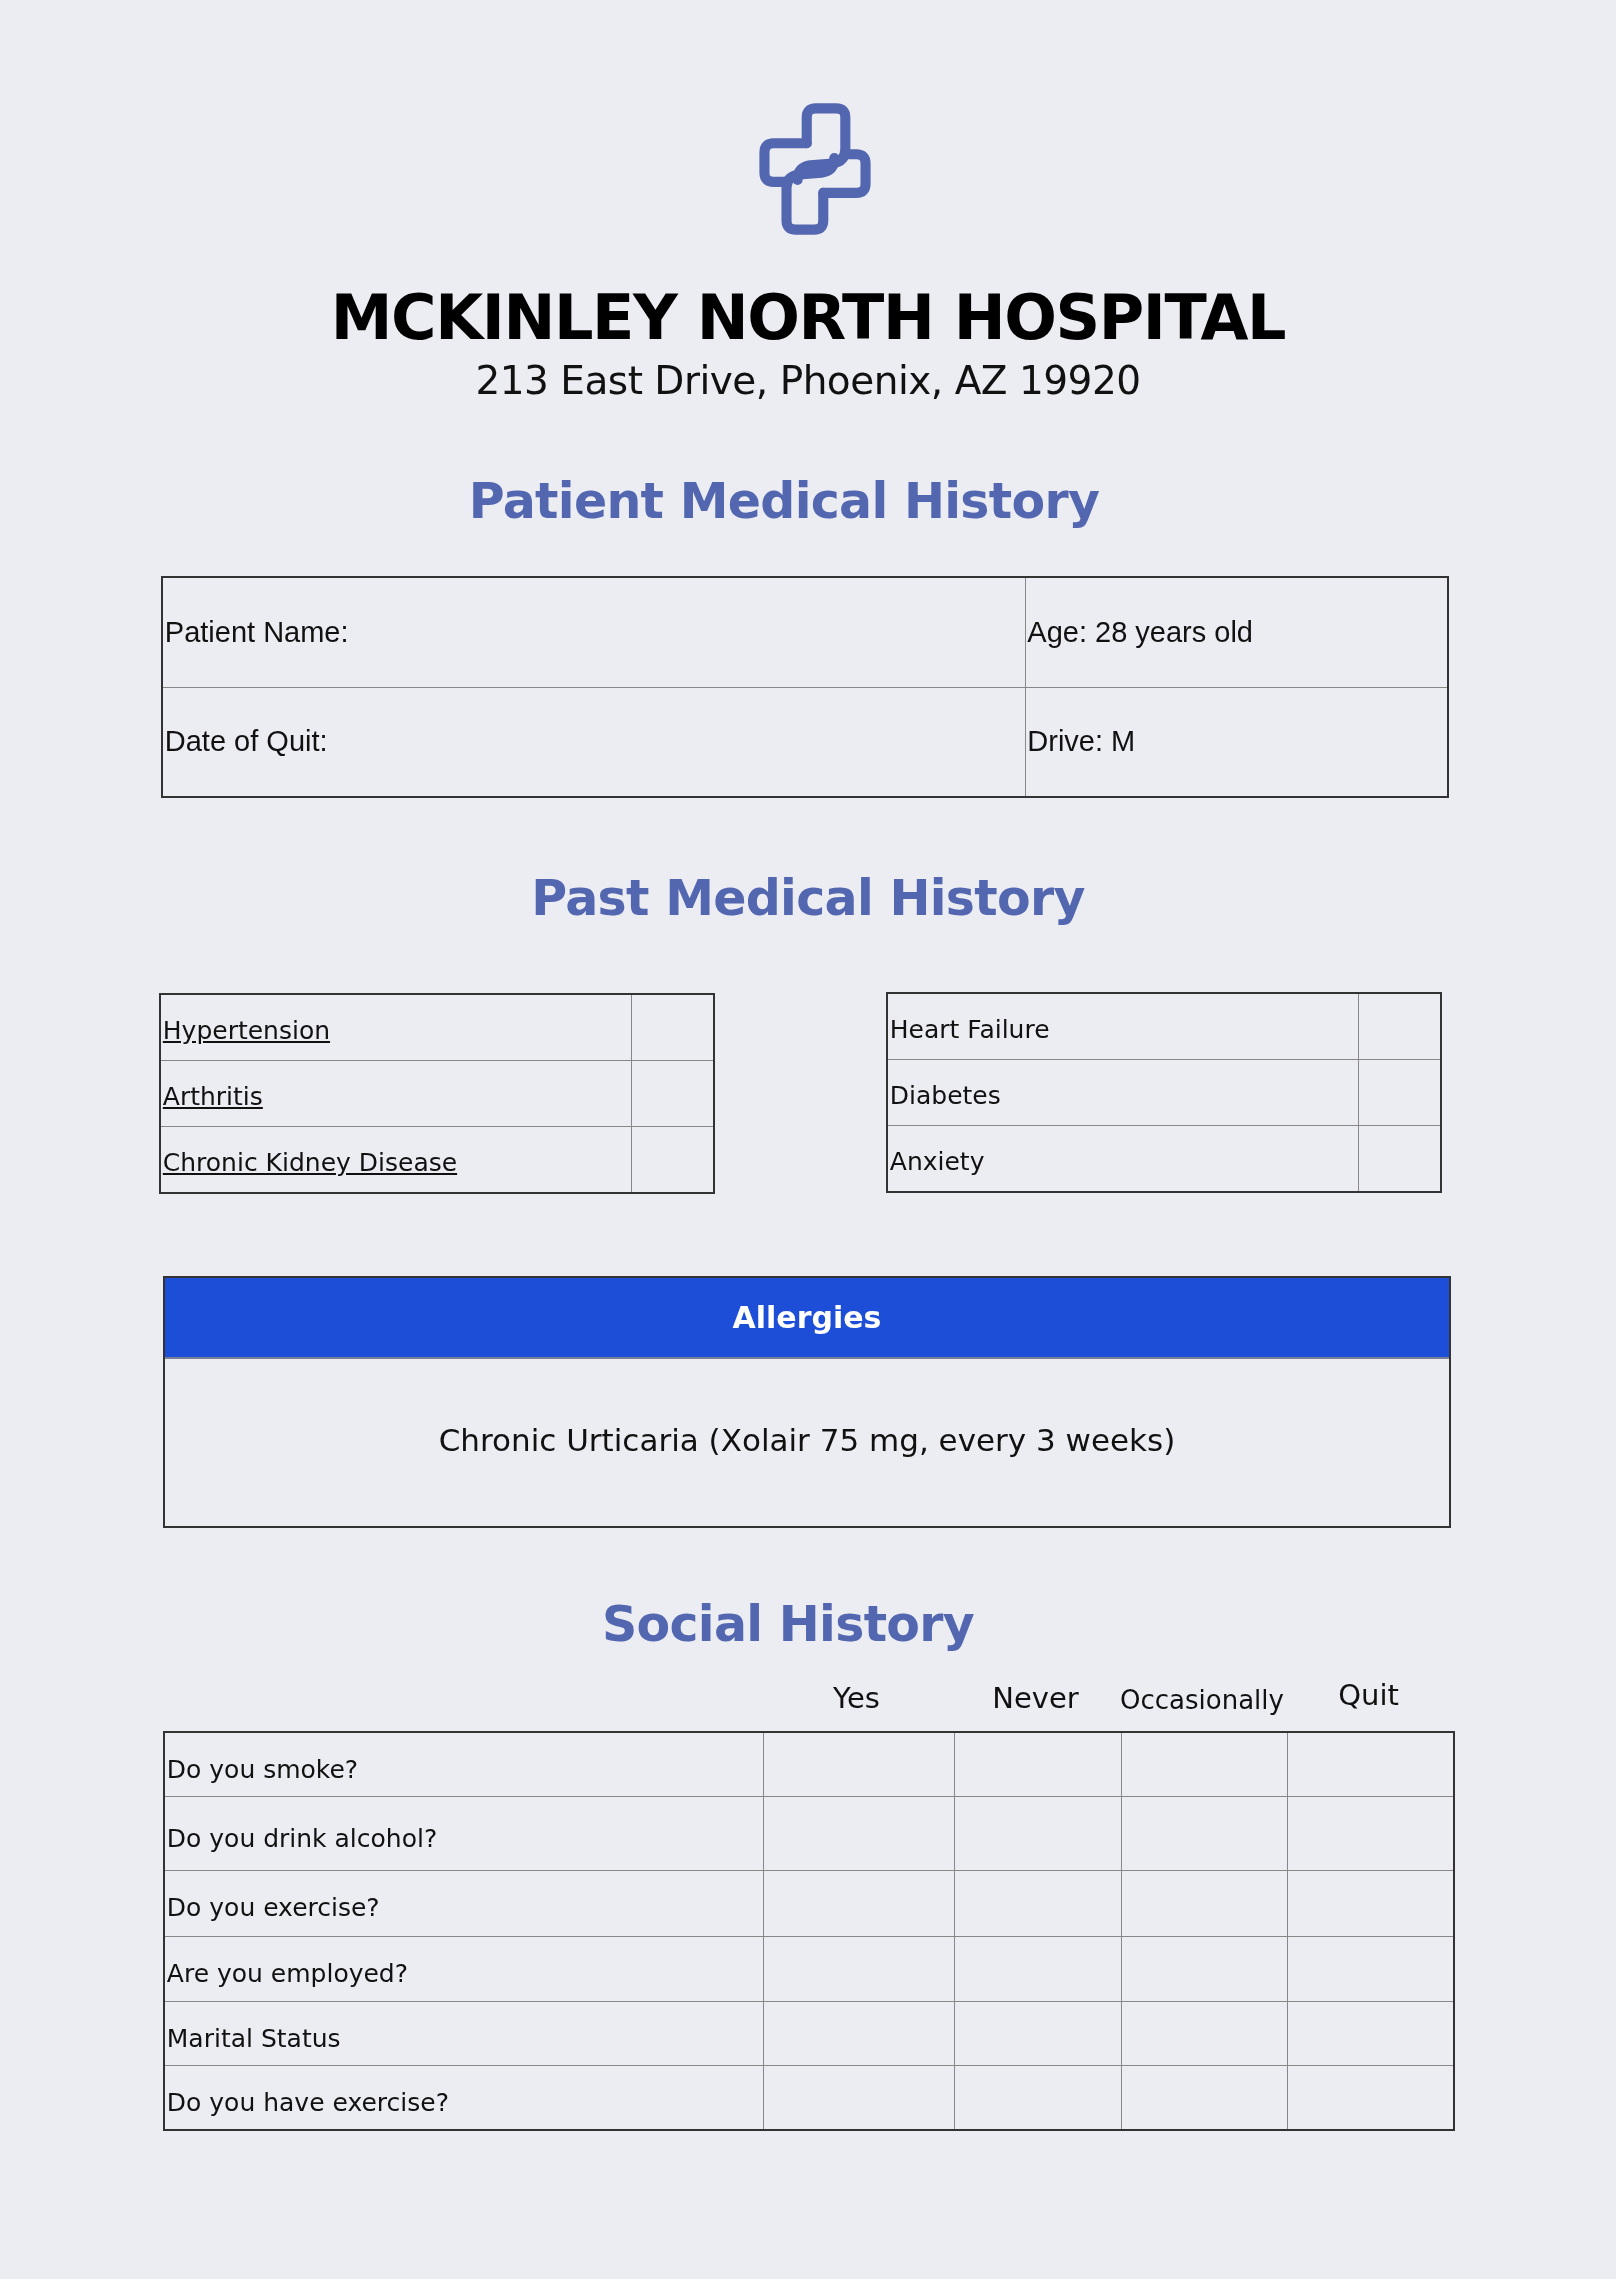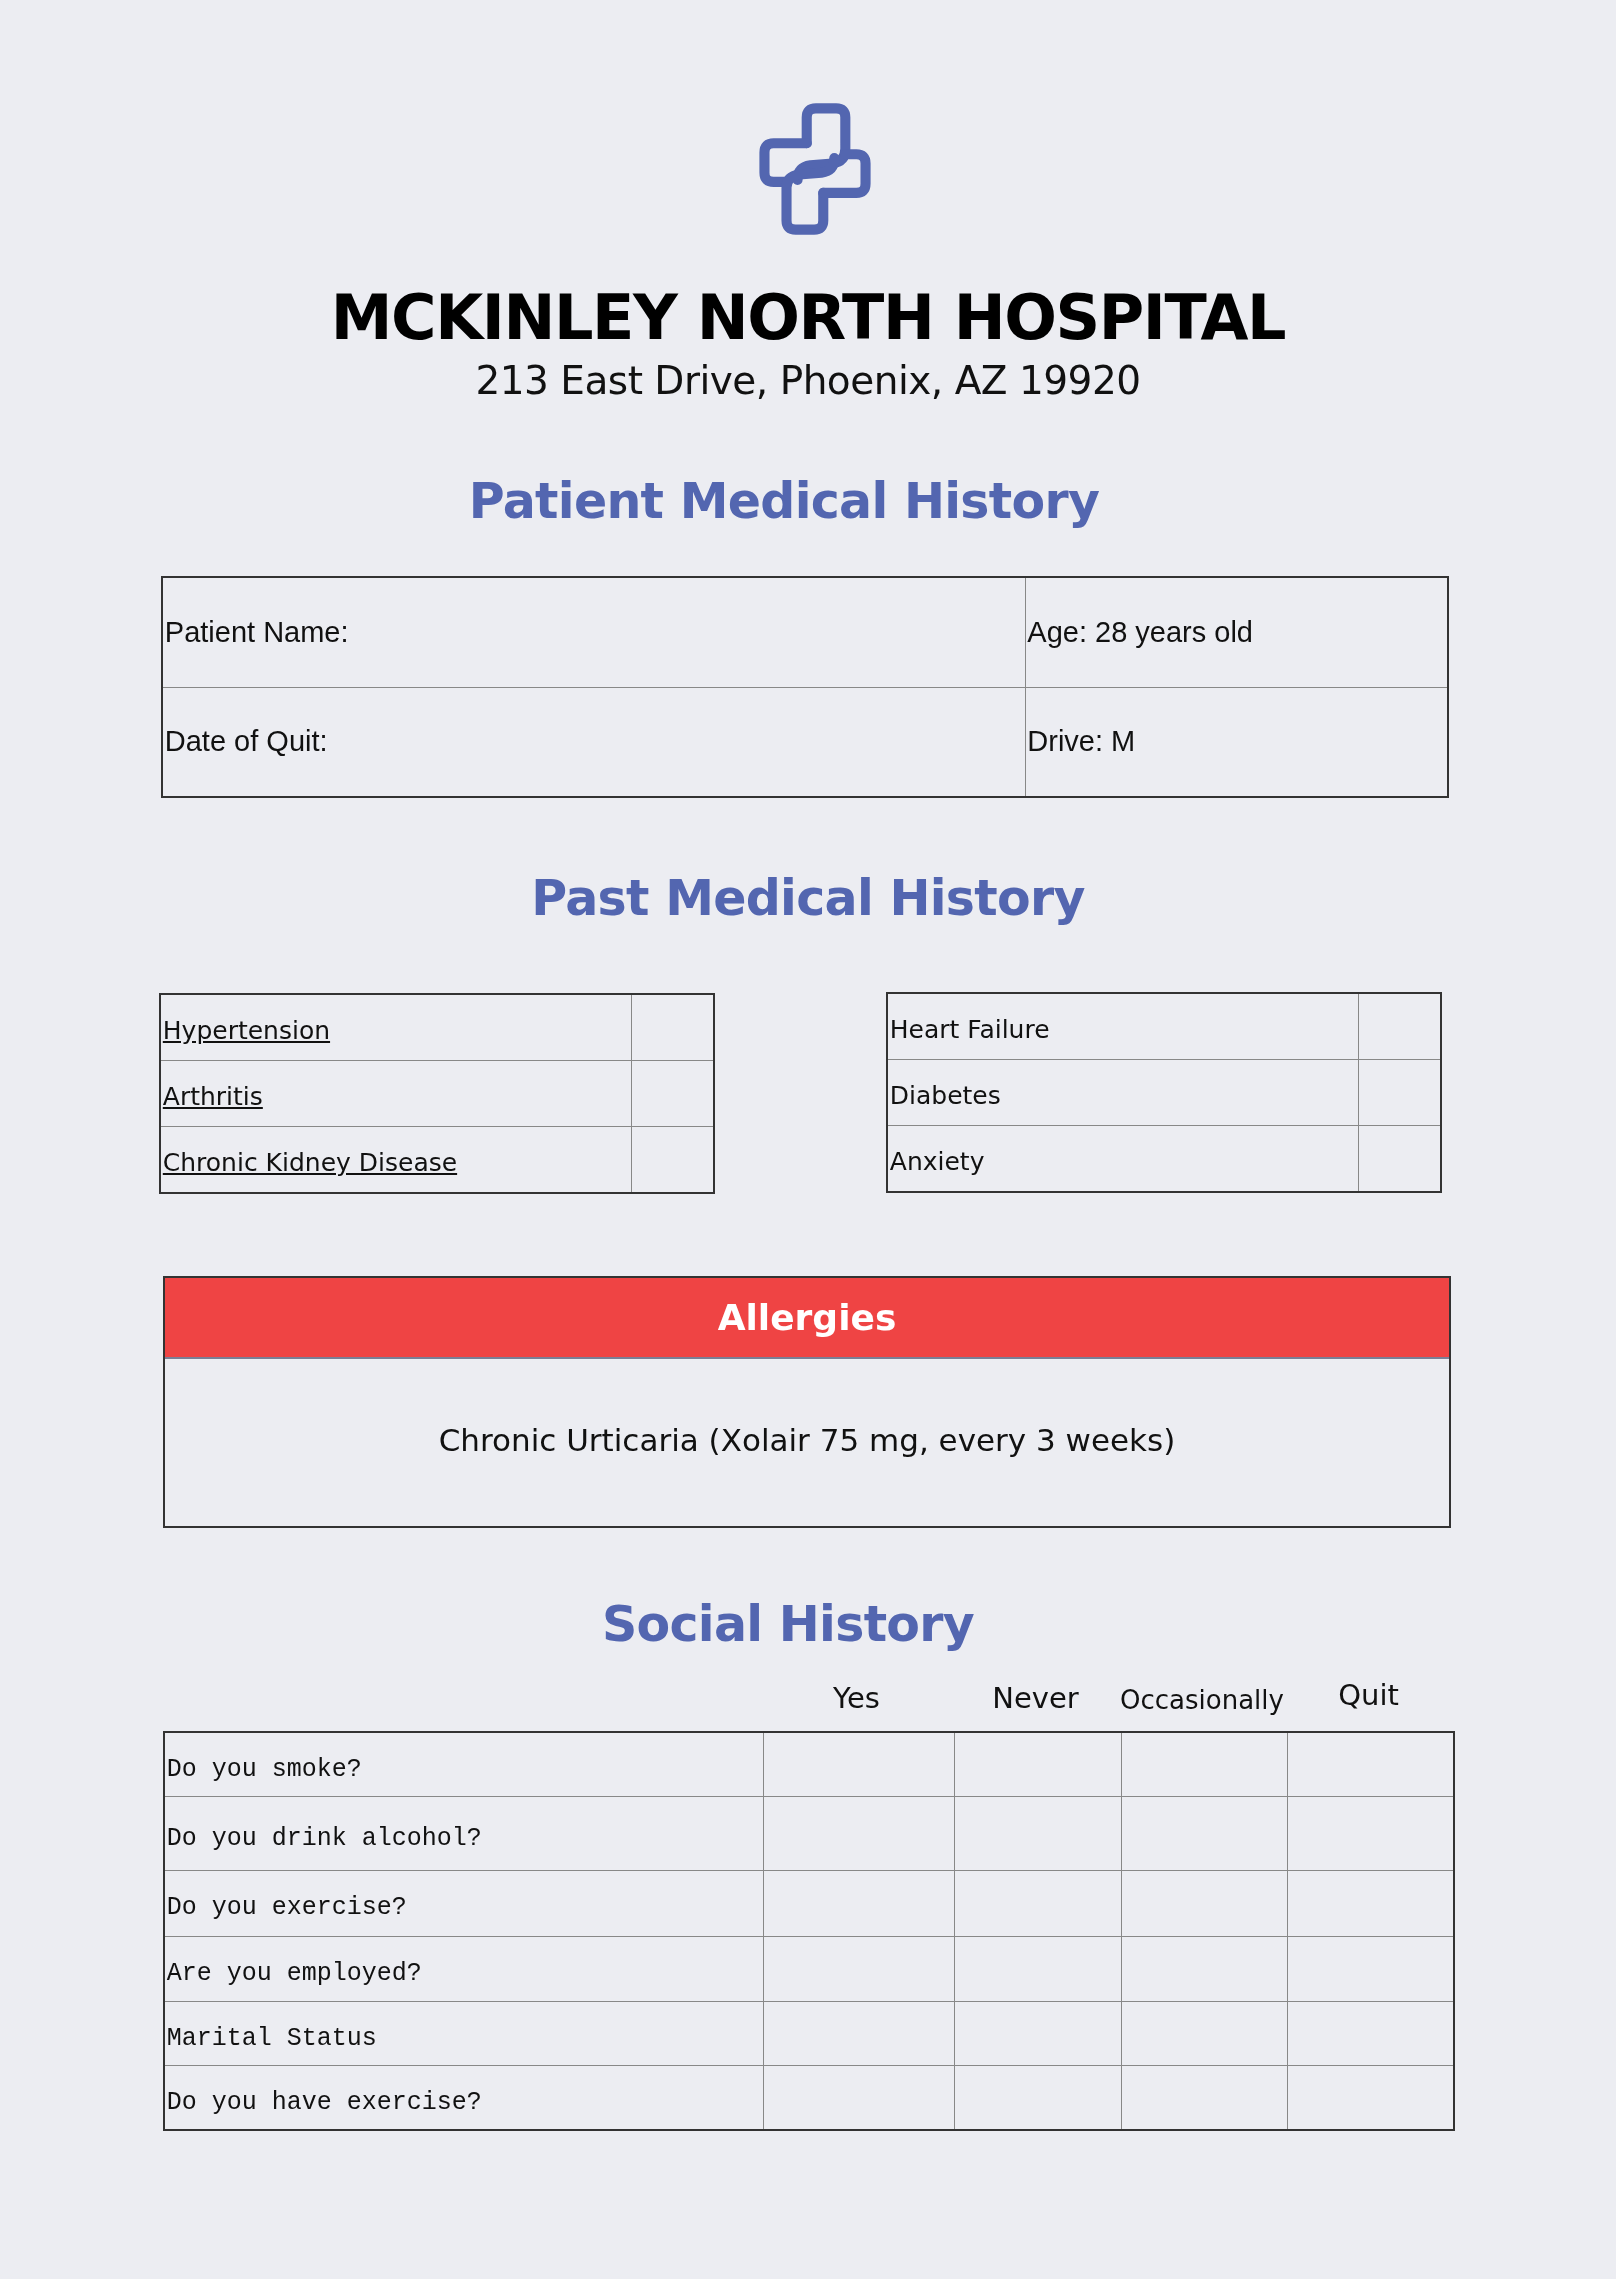--- a/index.html
+++ b/index.html
@@ -26,31 +26,31 @@
 
     
     .pmh-table { top: 993px; width: 556px; height: 201px; border: 2.8px solid #333; }
     .pmh-table td { border: 1.8px solid #888; font-size: 25px; color: #111; padding: 5.5px 0 0 1.8px; vertical-align: middle; }
     .pmh-table td.check { width: 83px; }
     #pmh-left { left: 159px; text-decoration: underline; }
     #pmh-right { left: 886px; top: 992px; }
 
     
     #allergies { left: 163px; top: 1276px; width: 1288px; height: 252px; border: 2.8px solid #333; }
-    #allergies-header { height: 81px; background: #ef4444; border-bottom: 2.8px solid #7a7f96; color: #fff; font-weight: bold; font-size: 36px; display: flex; align-items: center; justify-content: center; }
+    #allergies-header { height: 81px; background: #1d4ed8; border-bottom: 2.8px solid #7a7f96; color: #fff; font-weight: bold; font-size: 30px; display: flex; align-items: center; justify-content: center; }
     #allergies-body { height: 165px; display: flex; align-items: center; justify-content: center; font-size: 31px; color: #111; padding-bottom: 3.7px; }
 
     
     .col-head { top: 1681px; font-size: 29px; color: #111; text-align: center; }
     #col-yes { left: 761px; width: 191px; }
     #col-never { left: 952px; width: 167px; }
     #col-occasionally { left: 1119px; width: 166px; font-size: 26px; top: 1685px; }
     #col-quit { left: 1286px; width: 165px; top: 1678px; }
 
-    #social-table { left: 163px; top: 1731px; width: 1292px; height: 400px; border: 2.8px solid #333; font-family: Liberation Mono, monospace; }
+    #social-table { left: 163px; top: 1731px; width: 1292px; height: 400px; border: 2.8px solid #333; }
     #social-table td { border: 1.8px solid #888; font-size: 25px; color: #111; padding: 9.2px 0 0 1.8px; vertical-align: middle; }
     #social-table td.q { width: 599px; }
     #social-table td.c1 { width: 191px; }
     #social-table td.c2 { width: 167px; }
     #social-table td.c3 { width: 166px; }
   </style>
 </head>
 <body>
 
 <div id="logo" class="abs">

